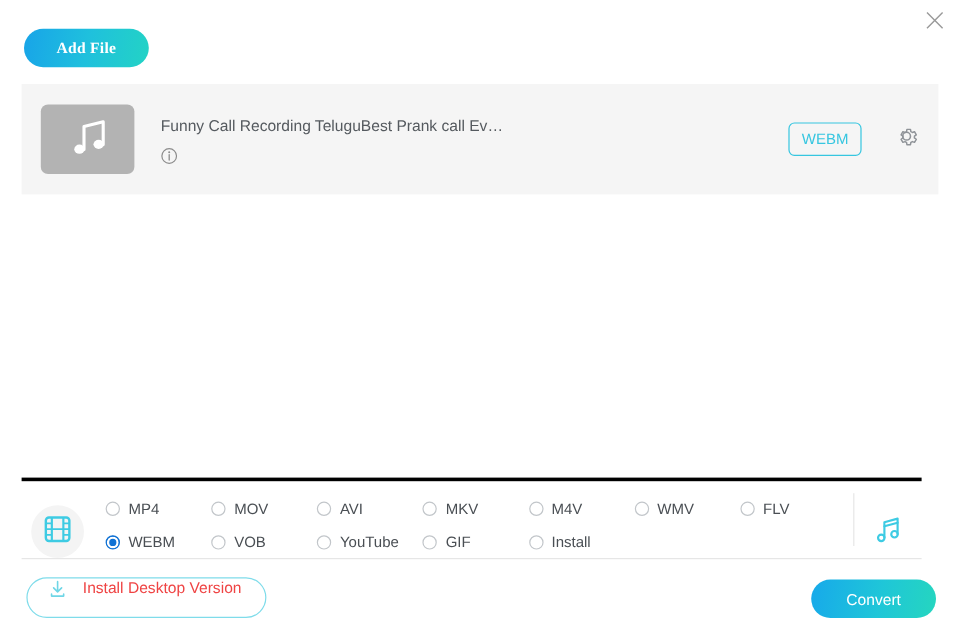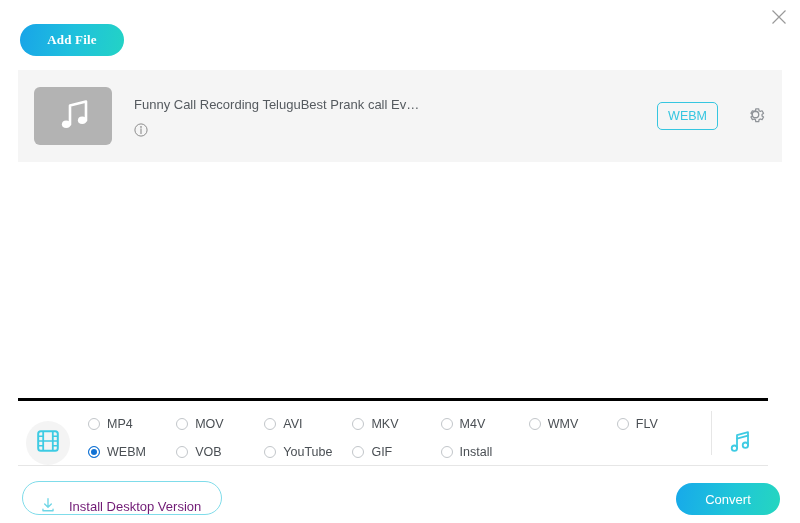--- a/index.html
+++ b/index.html
@@ -131,23 +131,23 @@
     flex: 0 0 auto; cursor: pointer;
   }
 
   
   .install-btn {
     position: absolute; left: 22px; top: 481px;
     height: 34px; padding: 0 20px 0 16px;
     border: 1px solid #7fdcea;
     border-radius: 17px;
     background: #fff;
-    color: #701a75;
+    color: #ef4444;
     font-size: 13px;
-    display: flex; align-items: flex-end;
+    display: flex; align-items: flex-start;
     cursor: pointer;
   }
   .install-btn .dl-icon { margin-right: 12px; display: flex; }
   .convert-btn {
     position: absolute; right: 20px; top: 483px;
     width: 104px; height: 32px;
     border-radius: 16px;
     background: linear-gradient(100deg, #17a9ea 0%, #1fc6d8 55%, #25d6bf 100%);
     color: #fff; font-size: 13px;
     display: flex; align-items: center; justify-content: center;

